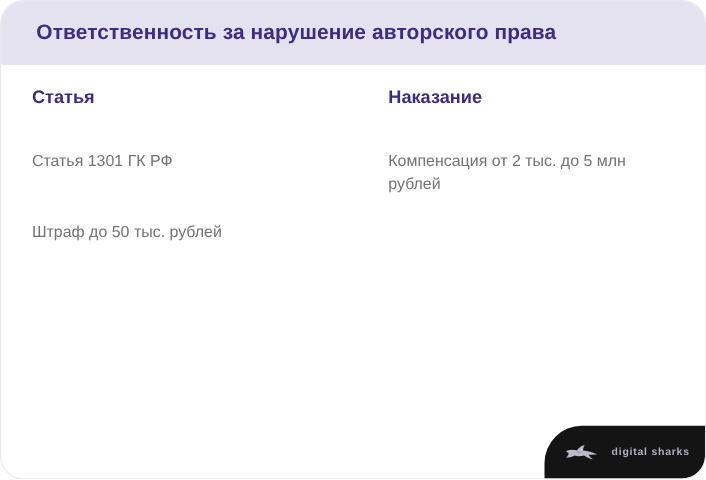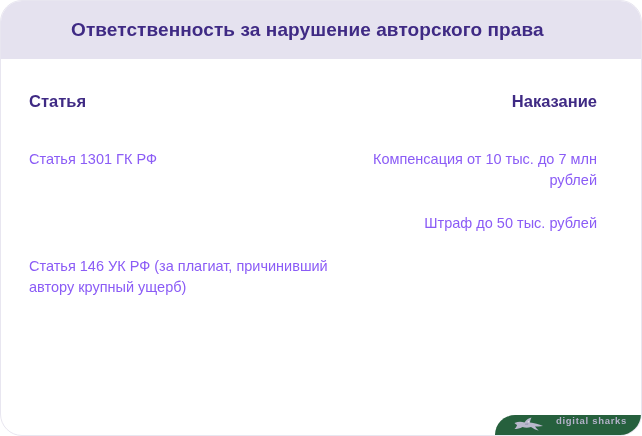--- a/index.html
+++ b/index.html
@@ -40,55 +40,54 @@
     position: absolute;
     left: 0;
     top: 0;
     width: 642px;
     height: 58px;
     background: #e5e2ef;
     display: flex;
     align-items: center;
   }
   .title-text {
-    margin-left: 70px;
+    margin-left: 32px;
     font-size: 19px;
     font-weight: bold;
     letter-spacing: 0.1px;
     color: #3f2a84;
     white-space: nowrap;
   }
 
   
   .table {
     position: absolute;
     left: 0;
     top: 58px;
     width: 642px;
-    padding-top: 32px;
+    padding-top: 20px;
     box-sizing: border-box;
   }
 
   .row {
     display: flex;
     padding: 0 28px;
     box-sizing: border-box;
   }
 
   .col-left {
     width: 324px;
     flex: 0 0 324px;
     padding-right: 20px;
     box-sizing: border-box;
   }
   .col-right {
     flex: 1 1 auto;
     box-sizing: border-box;
     padding-right: 18px;
-    text-align: right;
   }
 
   .head-row {
     margin-bottom: 38px;
   }
   .head-cell {
     font-size: 16.5px;
     font-weight: bold;
     color: #3f2a84;
     line-height: 20px;
@@ -96,35 +95,35 @@
 
   .data-row {
     margin-bottom: 22px;
   }
   .data-row.gap-large {
     margin-top: 22px;
   }
   .cell {
     font-size: 14.5px;
     line-height: 21px;
-    color: #8b5cf6;
+    color: #737373;
   }
 
   
   .watermark {
     position: absolute;
     right: 0;
     bottom: 0;
     width: 146px;
-    height: 20px;
-    background: #14532d;
+    height: 48px;
+    background: #000000;
     border-top-left-radius: 34px;
     border-bottom-right-radius: 21px;
     display: flex;
-    align-items: flex-start;
+    align-items: center;
     justify-content: flex-start;
     padding-left: 18px;
     box-sizing: border-box;
     opacity: 0.92;
   }
   .shark-icon {
     width: 34px;
     height: 18px;
     flex: 0 0 34px;
     display: block;
@@ -157,34 +156,31 @@
         <div class="col-right">
           <div class="head-cell">Наказание</div>
         </div>
       </div>
 
       <div class="row data-row">
         <div class="col-left">
           <div class="cell">Статья 1301 ГК РФ</div>
         </div>
         <div class="col-right">
-          <div class="cell">Компенсация от 10 тыс. до 7 млн рублей</div>
+          <div class="cell">Компенсация от 2 тыс. до 5 млн рублей</div>
         </div>
       </div>
 
       <div class="row data-row gap-large">
         <div class="col-right">
           <div class="cell">Штраф до 50 тыс. рублей</div>
         </div>
       </div>
 
       <div class="row data-row gap-large">
-        <div class="col-left">
-          <div class="cell">Статья 146 УК РФ (за плагиат, причинивший автору крупный ущерб)</div>
-        </div>
       </div>
 
     </div>
 
     <div class="watermark">
       <svg class="shark-icon" viewBox="0 0 68 34">
         <path d="M3 15 C10 12 17 12 23 14 C26 9 31 5 37 4 C35 8 34 11 34 14
                  C42 15 52 17 60 21 C54 22 48 22 44 22
                  C46 25 49 28 52 30 C46 29 40 26 36 23
                  C30 25 24 25 19 23 C14 26 8 27 3 27

